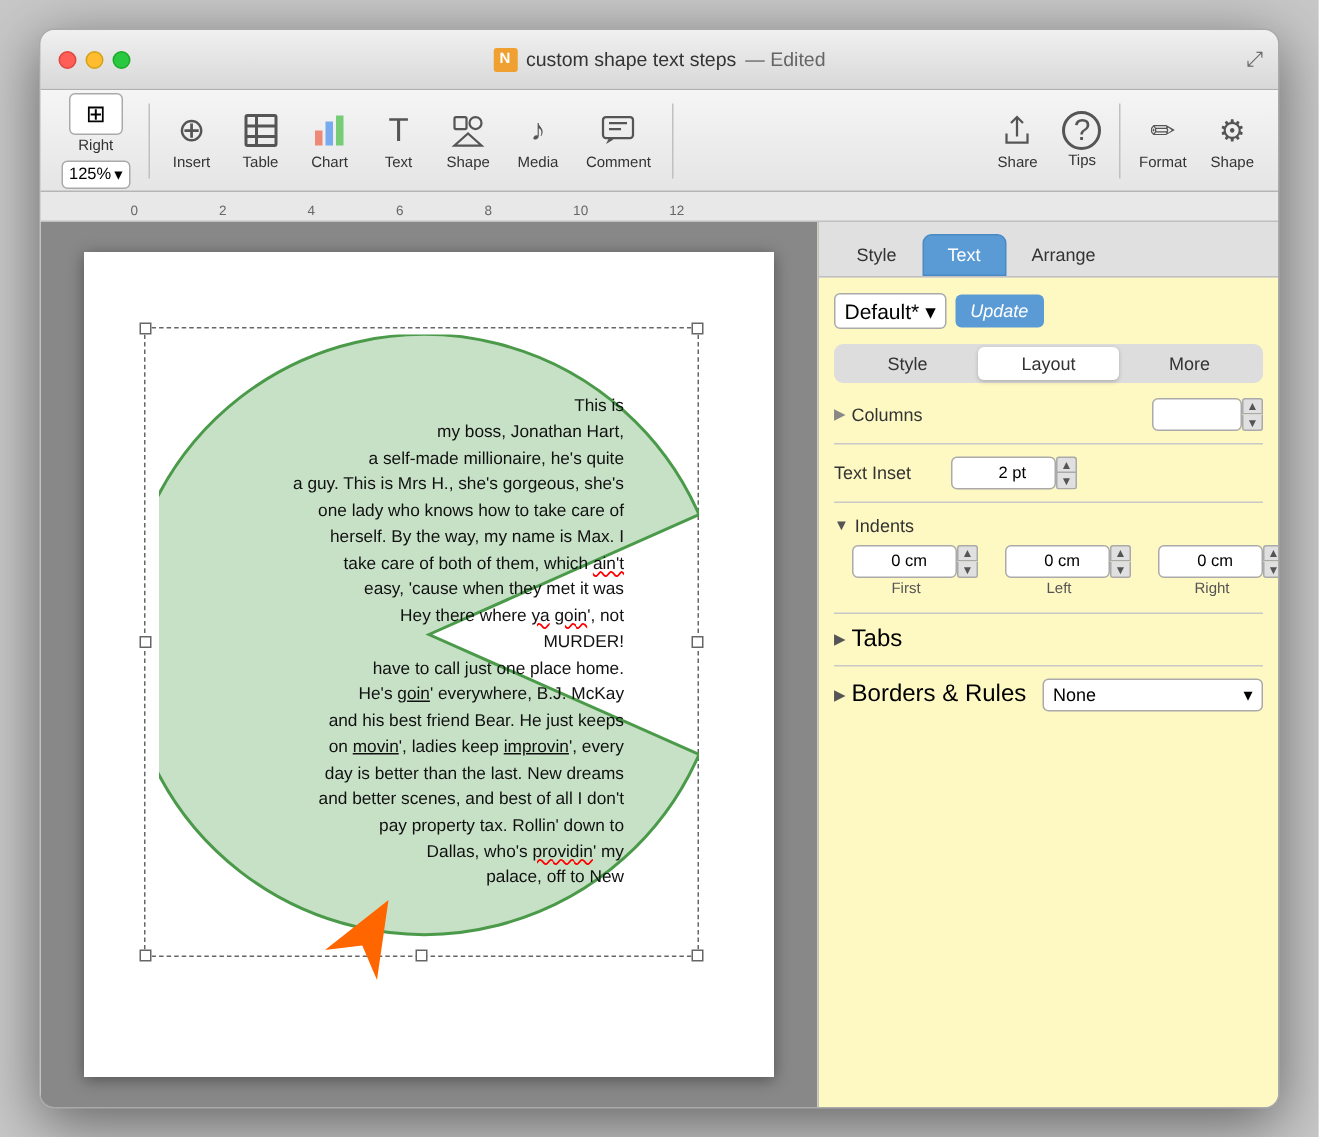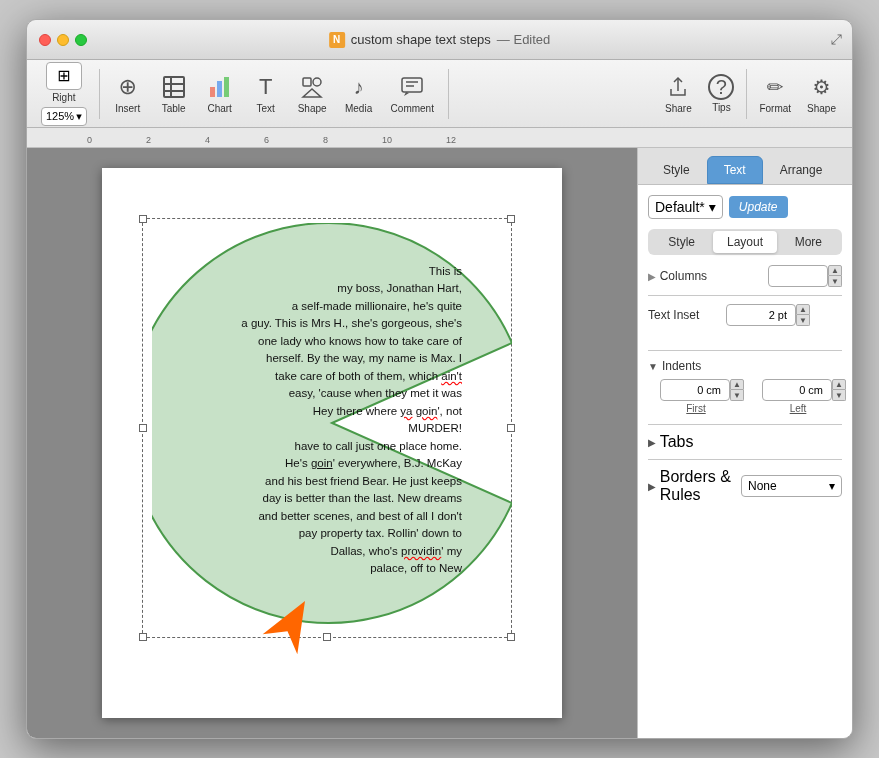--- a/index.html
+++ b/index.html
@@ -252,22 +252,22 @@
     .underline-wavy {
       text-decoration: underline;
       text-decoration-color: red;
       text-decoration-style: wavy;
     }
     .underline-plain {
       text-decoration: underline;
     }
     
     .right-panel {
-      width: 215px;
-      background: #ffffff;
+      width: 307px;
+      background: #fef9c3;
       border-left: 1px solid #c0c0c0;
       display: flex;
       flex-direction: column;
     }
     .panel-tabs {
       display: flex;
       background: #e0e0e0;
       border-bottom: 1px solid #c0c0c0;
       padding: 8px 8px 0;
       gap: 0;
@@ -347,35 +347,35 @@
       color: #333;
       cursor: pointer;
     }
     .section-triangle {
       font-size: 10px;
       color: #555;
     }
     .field-row {
       display: flex;
       align-items: center;
-      margin-bottom: 24px;
+      margin-bottom: 8px;
       gap: 8px;
     }
     .field-label {
       width: 70px;
       font-size: 12px;
       color: #333;
     }
     .field-input {
       border: 1px solid #aaa;
       border-radius: 4px;
       background: white;
       width: 70px;
       height: 22px;
-      padding: 0 8px;
+      padding: 0 19px;
       font-size: 11px;
       text-align: right;
     }
     .stepper {
       display: flex;
       flex-direction: column;
       gap: 0;
     }
     .stepper-btn {
       width: 14px;
@@ -407,21 +407,20 @@
     }
     .indent-field-row {
       display: flex;
       align-items: center;
       margin-left: 12px;
     }
     .indent-label {
       font-size: 10px;
       color: #555;
       text-align: center;
-      text-decoration: underline;
     }
     .divider {
       height: 1px;
       background: #c8c8c8;
       margin: 8px 0;
     }
     .tabs-row {
       display: flex;
       align-items: center;
       gap: 4px;
@@ -617,20 +616,21 @@
             <p>a guy. This is Mrs H., she's gorgeous, she's</p>
             <p>one lady who knows how to take care of</p>
             <p>herself. By the way, my name is Max. I</p>
             <p>take care of both of them, which <span class="underline-wavy">ain't</span></p>
             <p>easy, 'cause when they met it was</p>
             <p>Hey there where <span class="underline-wavy">ya</span> <span class="underline-wavy">goin</span>', not</p>
             <p>MURDER!</p>
             <p>have to call just one place home.</p>
             <p>He's <span class="underline-plain">goin</span>' everywhere, B.J. McKay</p>
             <p>and his best friend Bear. He just keeps</p>
+            <p>on <span class="underline-plain">movin</span>', ladies keep <span class="underline-plain">improvin</span>', every</p>
             <p>day is better than the last. New dreams</p>
             <p>and better scenes, and best of all I don't</p>
             <p>pay property tax. Rollin' down to</p>
             <p>Dallas, who's <span class="underline-wavy">providin</span>' my</p>
             <p>palace, off to New</p>
           </div>
         </div>
 
         <div style="position:absolute; bottom:52px; left:148px;">
           <svg width="80" height="70" viewBox="0 0 80 70">

